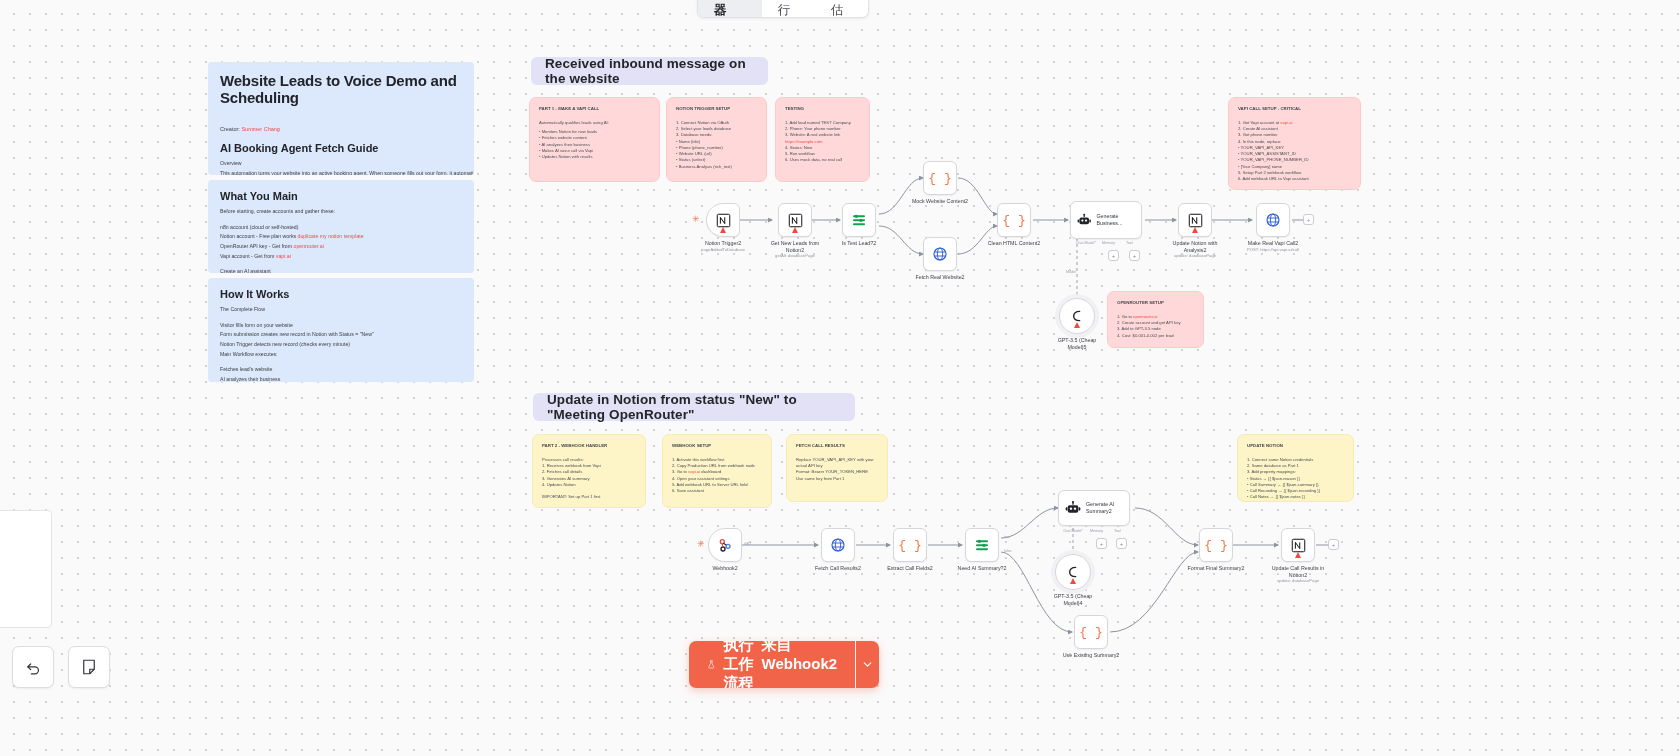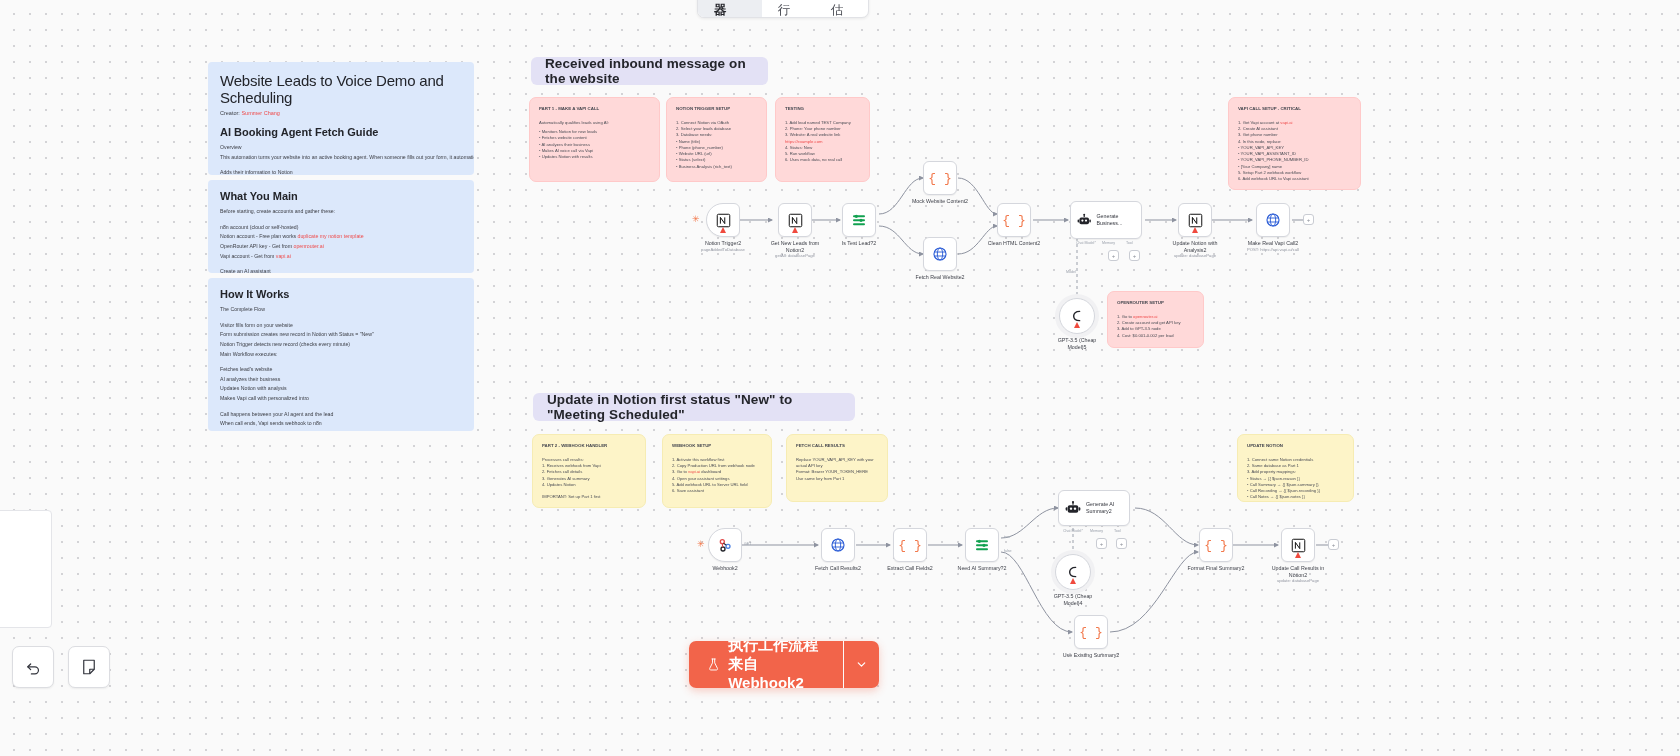--- a/index.html
+++ b/index.html
@@ -41,21 +41,21 @@
   }
   .note.pink  { background:#ffd9d9; border:1px solid #ffc9c9; }
   .note.yellow{ background:#fdf4c8; border:1px solid #f6ecb3; }
   .note .ttl { font-weight:600; color:#44464e; margin-bottom:7px; }
   .note .ln  { color:#4a4c54; white-space:nowrap; }
   .note a, .note .lk { color:#ef4b4b; }
   .note .gap { height:6px; }
 
   
   .doc { position:absolute; background:#dce8fb; border-radius:4px; padding:10px 12px; overflow:hidden; }
-  .doc h1 { margin:0 0 4px 0; font-size:15px; font-weight:400; color:#22242a; letter-spacing:-.2px;}
+  .doc h1 { margin:0 0 20px 0; font-size:15px; font-weight:700; color:#22242a; letter-spacing:-.2px;}
   .doc h2 { margin:0 0 5px 0; font-size:11px; font-weight:700; color:#22242a; }
   .doc .cre { font-size:5.5px; color:#3b3d44; margin-bottom:10px;}
   .doc .cre .lk{color:#ef4b4b;}
   .doc p { margin:0; font-size:5.2px; color:#3b3d44; line-height:1.85; white-space:nowrap; }
   .doc .sp { height:6px; }
 
   
   .node {
     position:absolute;
     background:#fff;
@@ -120,21 +120,21 @@
   
   .exec {
     position:absolute; display:flex; align-items:stretch;
     border-radius:7px; overflow:hidden;
     box-shadow:0 3px 8px rgba(240,90,60,.28);
   }
   .exec .main {
     background:#f2644a; color:#fff; display:flex; align-items:center; gap:8px;
     padding:0 18px; font-size:15px; font-weight:700; line-height:1.25;
   }
-  .exec .main .txt { display:flex; flex-direction:column; }
+  .exec .main .txt { display:flex; flex-direction:row; }
   .exec .div { width:1px; background:rgba(255,255,255,.45); }
   .exec .caret { background:#f2644a; color:#fff; display:flex;align-items:center;justify-content:center; width:40px; }
 </style>
 </head>
 <body>
 
 <div id="canvas"></div>
 
 <div class="wrap">
 
@@ -163,21 +163,21 @@
     <div class="sp"></div>
     <p>n8n account (cloud or self-hosted)</p>
     <p style="font-size:5.2px;color:#3b3d44;line-height:1.85;">Notion account - Free plan works <span class="lk" style="color:#ef4b4b">duplicate my notion template</span></p>
     <p style="font-size:5.2px;color:#3b3d44;line-height:1.85;">OpenRouter API key - Get from <span class="lk" style="color:#ef4b4b">openrouter.ai</span></p>
     <p style="font-size:5.2px;color:#3b3d44;line-height:1.85;">Vapi account - Get from <span class="lk" style="color:#ef4b4b">vapi.ai</span></p>
     <div class="sp"></div>
     <p>Create an AI assistant</p>
 
   </div>
 
-  <div class="doc" style="left:208px; top:278px; width:266px; height:153px;">
+  <div class="doc" style="left:208px; top:278px; width:266px; height:104px;">
     <h2>How It Works</h2>
     <p>The Complete Flow</p>
     <div class="sp"></div>
     <p>Visitor fills form on your website</p>
     <p>Form submission creates new record in Notion with Status = "New"</p>
     <p>Notion Trigger detects new record (checks every minute)</p>
     <p>Main Workflow executes:</p>
     <div class="sp"></div>
     <p>Fetches lead's website</p>
     <p>AI analyzes their business</p>
@@ -186,21 +186,21 @@
     <div class="sp"></div>
     <p>Call happens between your AI agent and the lead</p>
     <p>When call ends, Vapi sends webhook to n8n</p>
 
   </div>
 
   <div class="banner" style="left:531px; top:57px; width:237px; height:28px; font-size:13.5px;">
     <span>Received inbound message on the website</span>
   </div>
   <div class="banner" style="left:533px; top:393px; width:322px; height:28px; font-size:13.5px;">
-    <span>Update in Notion first status "New" to "Meeting Scheduled"</span>
+    <span>Update in Notion from status "New" to "Meeting OpenRouter"</span>
   </div>
 
   <div class="note pink" style="left:529px; top:97px; width:131px; height:85px; font-size:4.2px;">
     <div class="ttl" style="font-size:4.4px;">PART 1 - MAKE A VAPI CALL</div>
     <div class="ln">Automatically qualifies leads using AI:</div>
     <div style="height:3px"></div>
     <div class="ln">• Monitors Notion for new leads</div>
     <div class="ln">• Fetches website content</div>
     <div class="ln">• AI analyzes their business</div>
     <div class="ln">• Makes AI voice call via Vapi</div>

